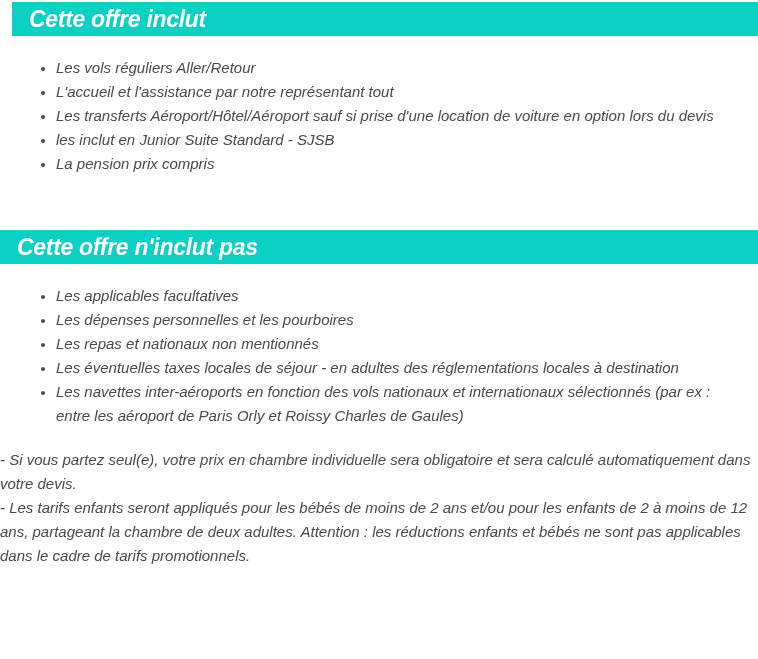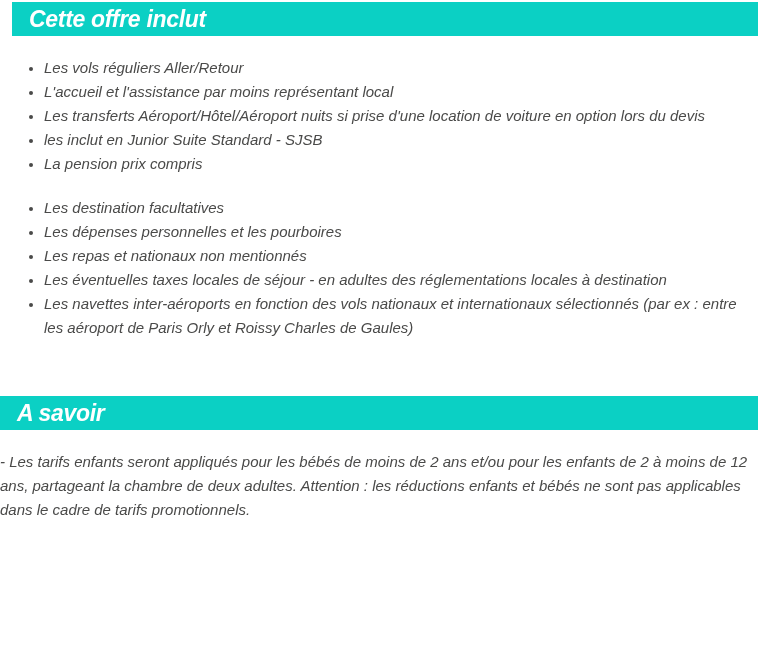--- a/index.html
+++ b/index.html
@@ -31,21 +31,21 @@
     font-style: italic;
     letter-spacing: -0.3px;
     white-space: nowrap;
   }
   .band-1 { margin-top: 2px; margin-left: 12px; }
   .band-2 { margin-top: 54px; }
   .band-3 { margin-top: 56px; }
 
   ul.offer-list {
     margin: 20px 0 0 0;
-    padding: 0 10px 0 44px;
+    padding: 0 10px 0 56px;
     list-style: disc;
   }
   ul.offer-list li {
     font-size: 15px;
     line-height: 24px;
     padding-left: 0;
   }
   ul.offer-list li::marker {
     color: #4a4a49;
     font-size: 13px;
@@ -62,37 +62,38 @@
 </style>
 </head>
 <body>
 
 <div>
   <div class="section-header band-1">
     <span class="title">Cette offre inclut</span>
   </div>
   <ul class="offer-list">
     <li>Les vols réguliers Aller/Retour</li>
-    <li>L'accueil et l'assistance par moins représentant local</li>
-    <li>Les transferts Aéroport/Hôtel/Aéroport nuits si prise d'une location de voiture en option lors du devis</li>
+    <li>L'accueil et l'assistance par notre représentant tout</li>
+    <li>Les transferts Aéroport/Hôtel/Aéroport sauf si prise d'une location de voiture en option lors du devis</li>
     <li>les inclut en Junior Suite Standard - SJSB</li>
     <li>La pension prix compris</li>
   </ul>
 </div>
 
 <div>
+  <div class="section-header band-2">
+    <span class="title">Cette offre n'inclut pas</span>
+  </div>
   <ul class="offer-list">
-    <li>Les destination facultatives</li>
+    <li>Les applicables facultatives</li>
     <li>Les dépenses personnelles et les pourboires</li>
     <li>Les repas et nationaux non mentionnés</li>
     <li>Les éventuelles taxes locales de séjour - en adultes des réglementations locales à destination</li>
     <li>Les navettes inter-aéroports en fonction des vols nationaux et internationaux sélectionnés (par ex : entre les aéroport de Paris Orly et Roissy Charles de Gaules)</li>
   </ul>
 </div>
 
 <div>
-  <div class="section-header band-3">
-    <span class="title">A savoir</span>
-  </div>
   <div class="notes">
+    <p>- Si vous partez seul(e), votre prix en chambre individuelle sera obligatoire et sera calculé automatiquement dans votre devis.</p>
     <p>- Les tarifs enfants seront appliqués pour les bébés de moins de 2 ans et/ou pour les enfants de 2 à moins de 12 ans, partageant la chambre de deux adultes. Attention : les réductions enfants et bébés ne sont pas applicables dans le cadre de tarifs promotionnels.</p>
   </div>
 </div>
 
 </body></html>

